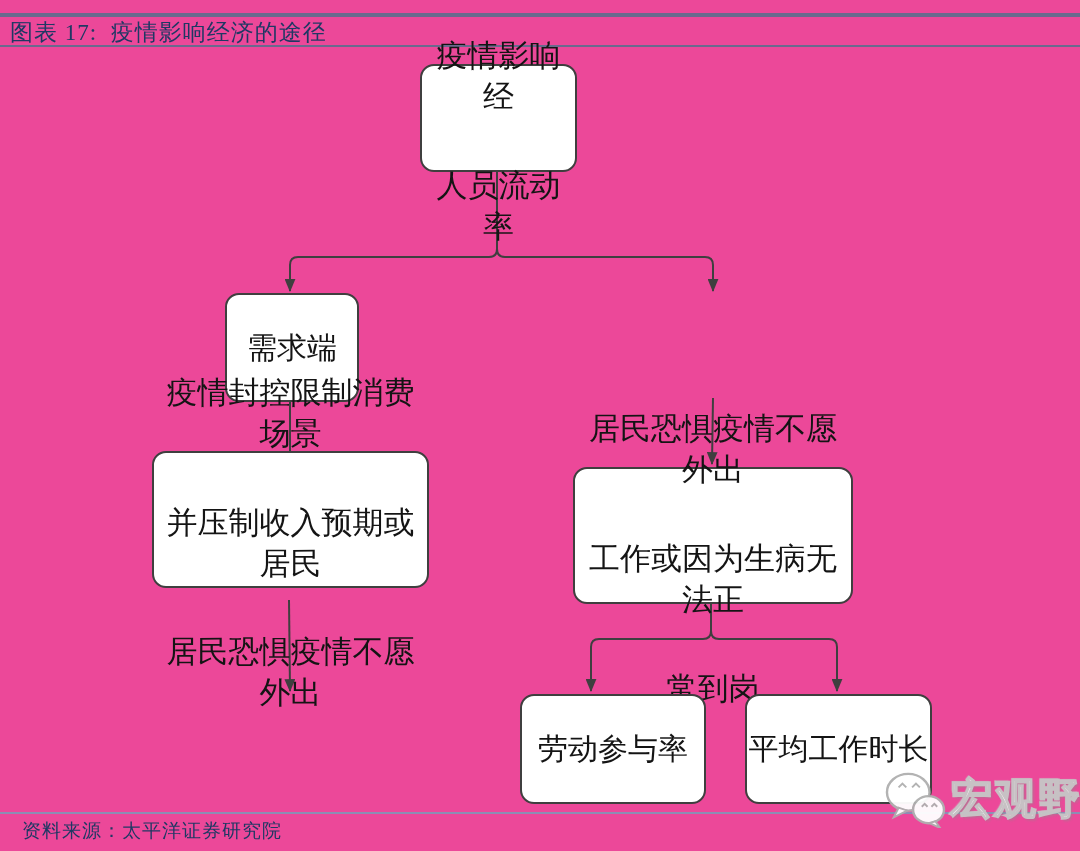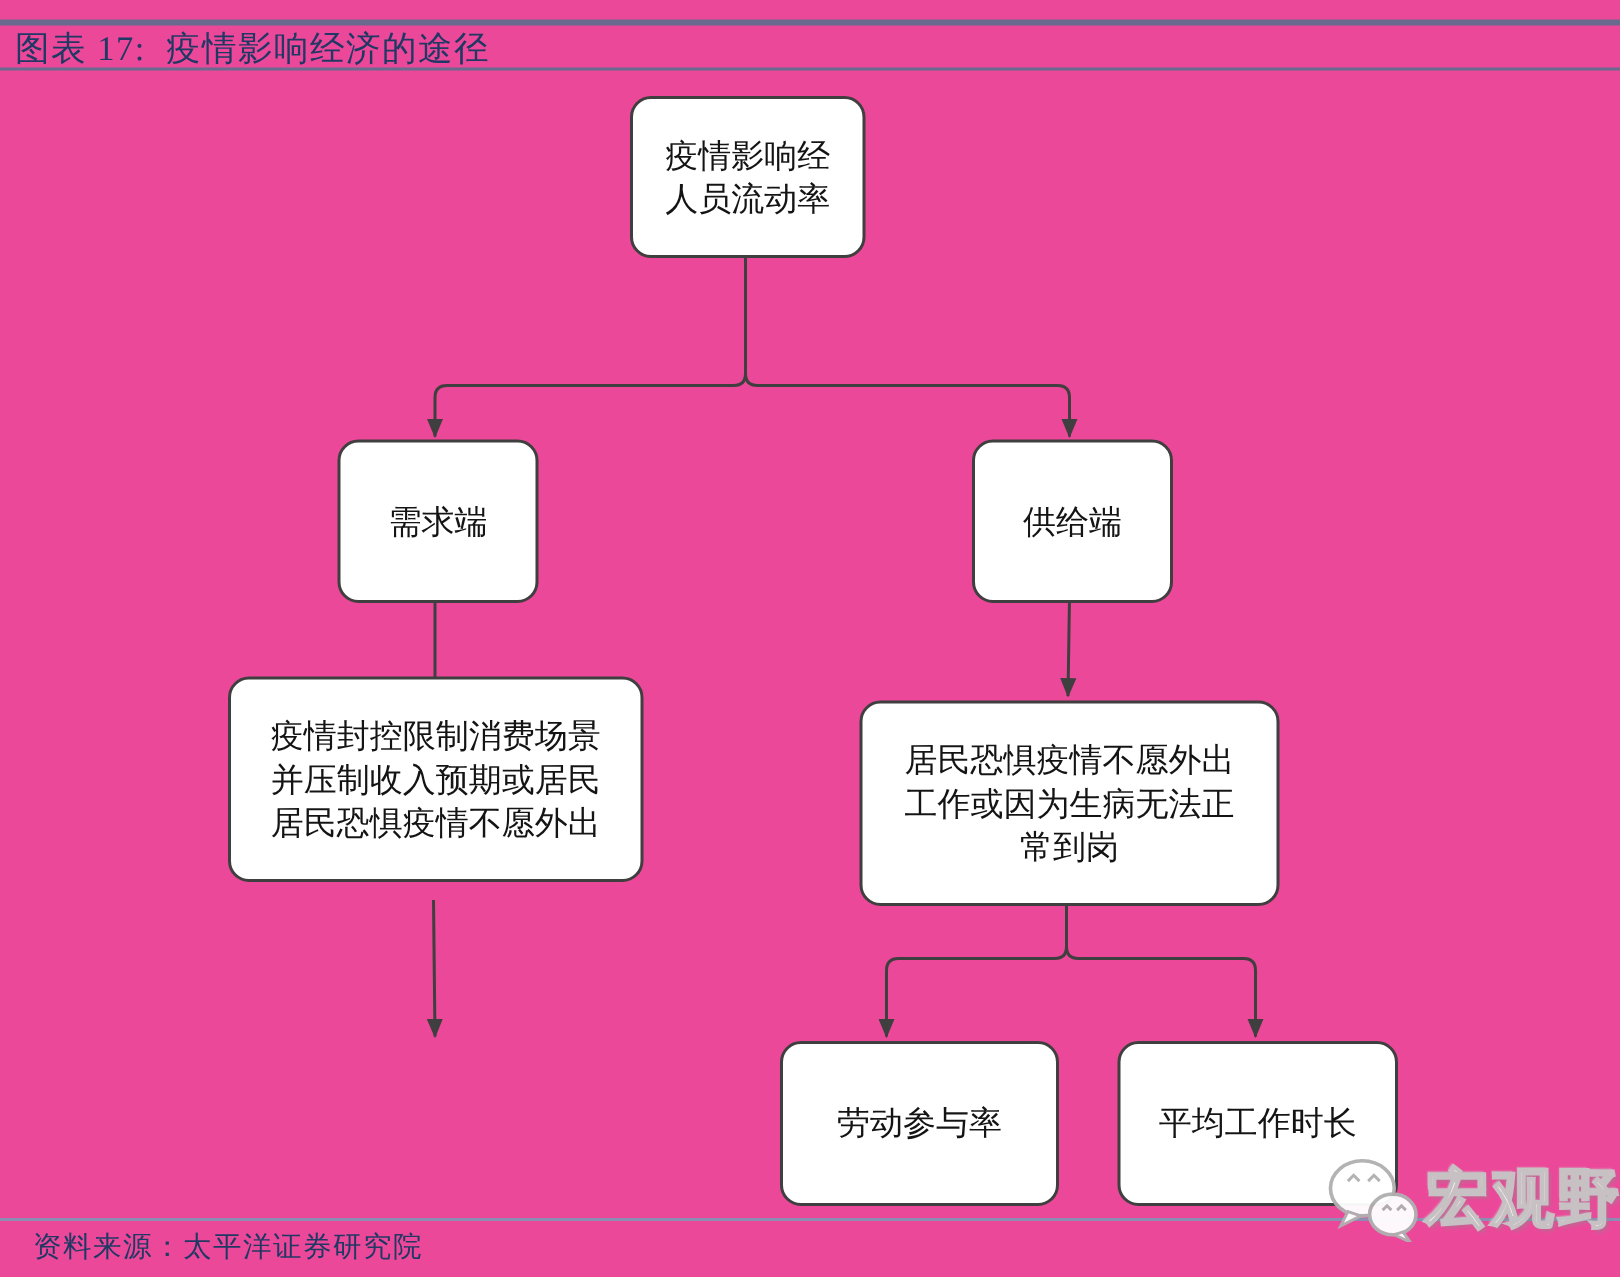--- a/index.html
+++ b/index.html
@@ -17,22 +17,22 @@
 
   .connectors{position:absolute;left:0;top:0;z-index:1;}
 
   .node{
     position:absolute;z-index:2;background:#ffffff;
     border:2px solid #3f3f3f;border-radius:14px;
     display:flex;flex-direction:column;align-items:center;justify-content:center;
     color:#141414;text-align:center;
   }
   .node span{display:block;line-height:1.32;}
-  .fs26 span{font-size:22px;text-align:right;}
-  .fs25 span{font-size:22px;}
+  .fs26 span{font-size:30px;text-align:right;}
+  .fs25 span{font-size:31px;margin-top:48px;}
 
   .foot-rule{position:absolute;left:0;top:812px;width:1080px;height:2px;background:#8d8db4;}
   .source{
     position:absolute;left:22px;top:818px;width:800px;
     font-family:Liberation Serif, serif;
     font-size:19px;color:#1f3864;letter-spacing:1px;
   }
 
   .watermark{
     position:absolute;left:884px;top:770px;z-index:5;
@@ -71,23 +71,20 @@
 
   <div class="node fs25" style="left:420px;top:64px;width:153px;height:104px">
     <span>疫情影响经</span>
     <span>人员流动率</span>
   </div>
 
   <div class="node fs26" style="left:225px;top:293px;width:130px;height:105px">
     <span>需求端</span>
   </div>
 
-  <div class="node fs26" style="left:648px;top:293px;width:130px;height:105px">
-    <span>供给端</span>
-  </div>
 
   <div class="node fs25" style="left:152px;top:451px;width:273px;height:133px">
     <span>疫情封控限制消费场景</span>
     <span>并压制收入预期或居民</span>
     <span>居民恐惧疫情不愿外出</span>
   </div>
 
   <div class="node fs25" style="left:573px;top:467px;width:276px;height:133px">
     <span>居民恐惧疫情不愿外出</span>
     <span>工作或因为生病无法正</span>

